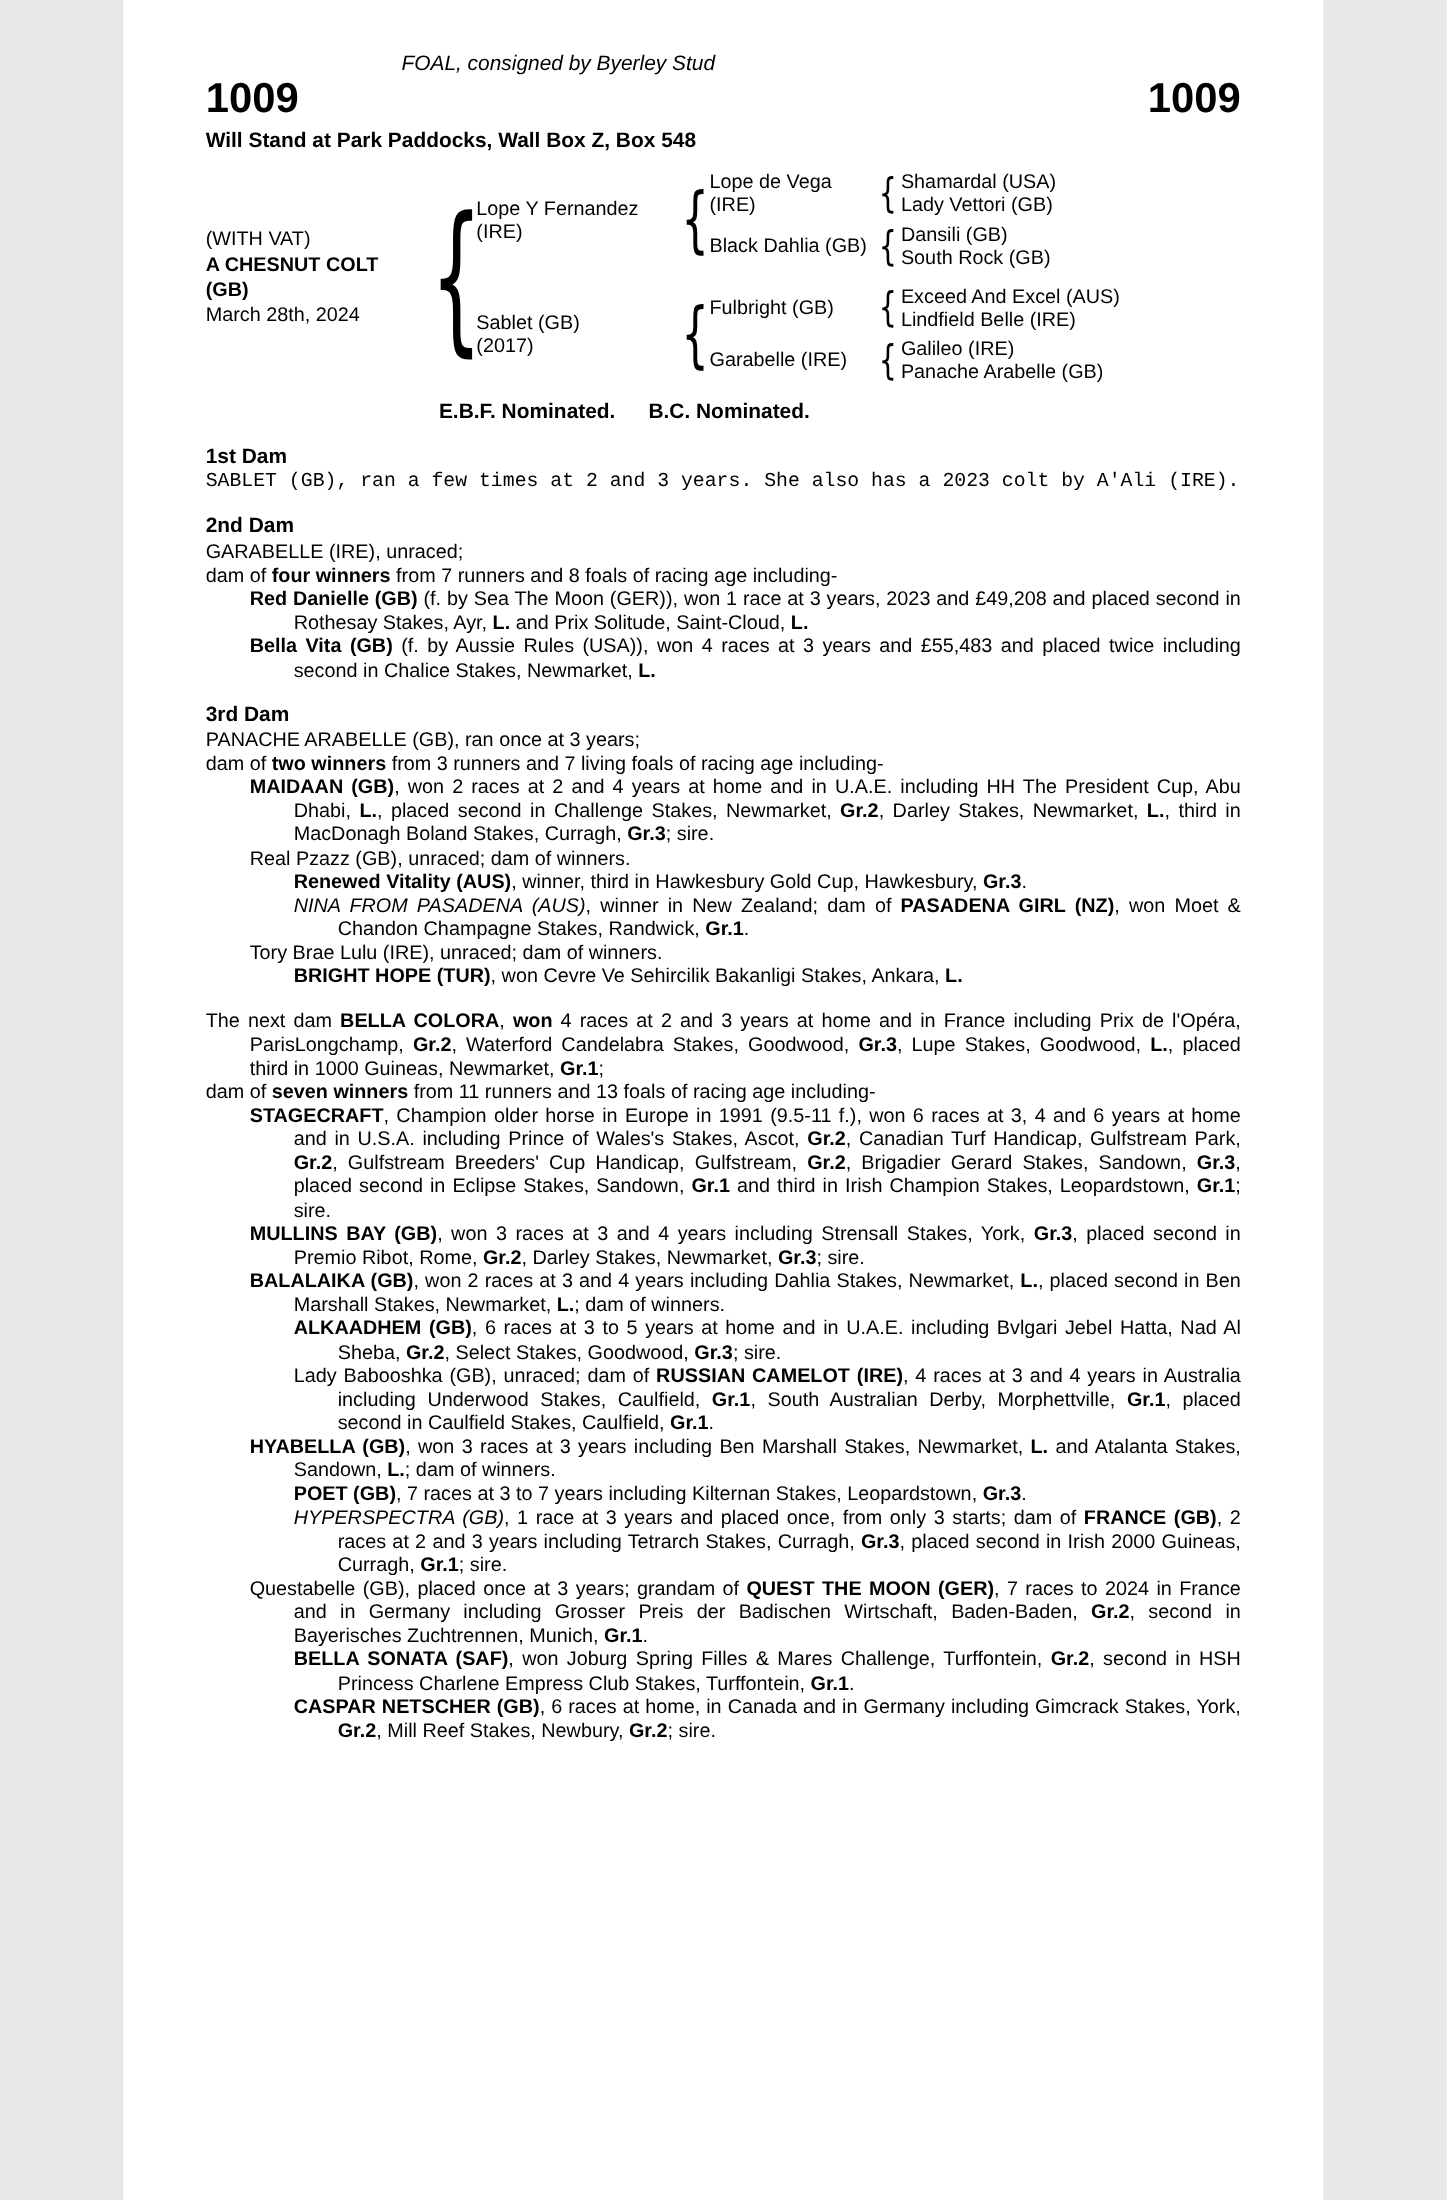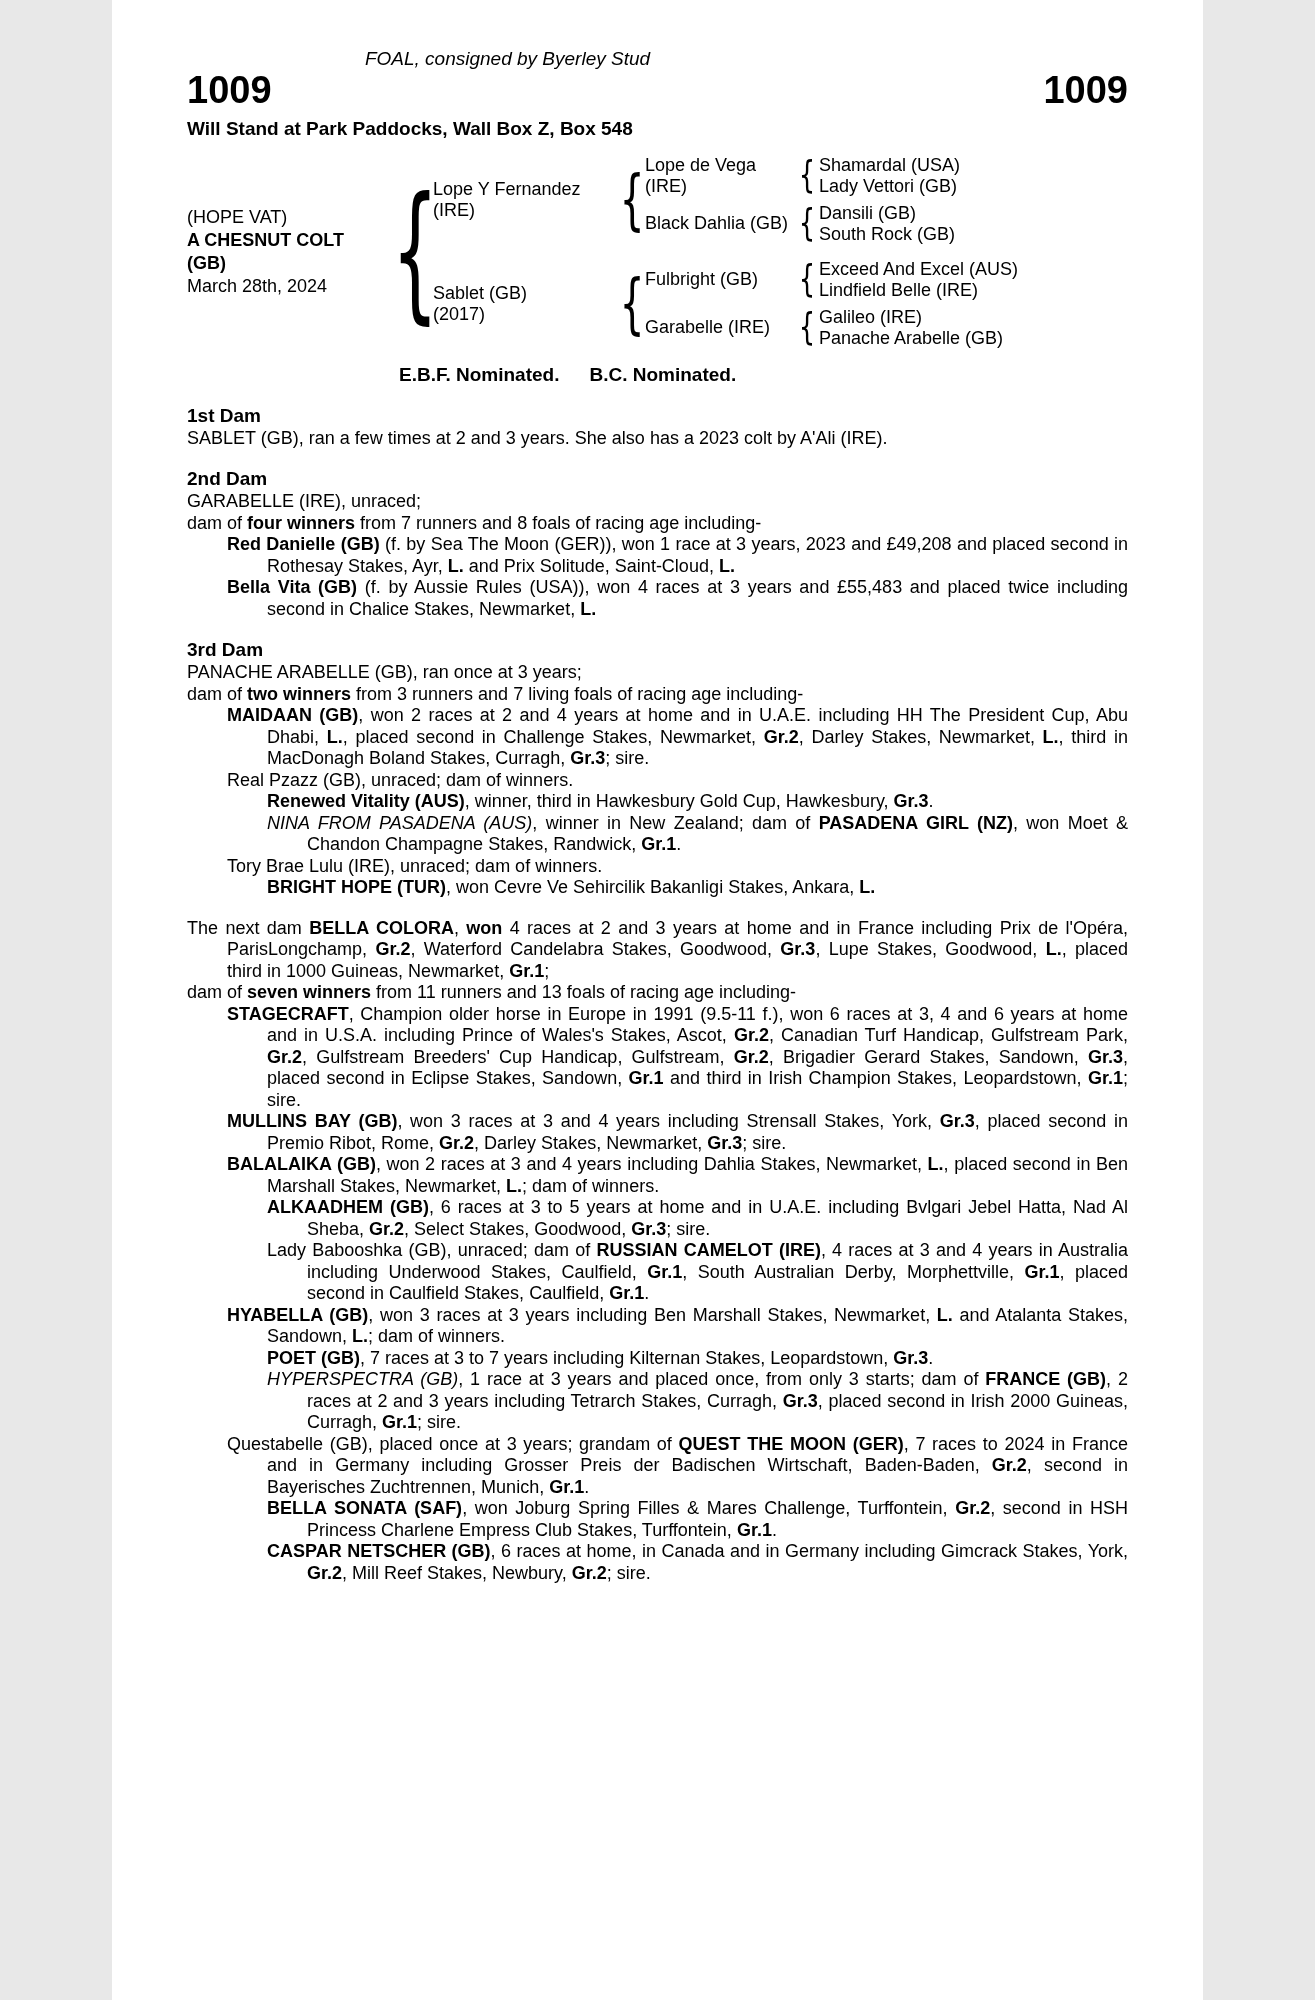--- a/index.html
+++ b/index.html
@@ -48,21 +48,21 @@
 
   <div class="lot-row">
     <span>1009</span>
     <span>1009</span>
   </div>
 
   <div class="stand">Will Stand at Park Paddocks, Wall Box Z, Box 548</div>
 
   <div class="ped">
     <div class="ped-info">
-      <div>(HOPE VAT)</div>
+      <div>(WITH VAT)</div>
       <div class="hname">
         <div>A CHESNUT COLT</div>
         <div>(GB)</div>
       </div>
       <div>March 28th, 2024</div>
     </div>
 
     <div class="brace brace-big">{</div>
 
     <div class="branches">
@@ -135,21 +135,21 @@
   </div>
 
   <div class="noms">
     <span>E.B.F. Nominated.</span>
     <span>B.C. Nominated.</span>
   </div>
 
   <main>
       <section class="dam-section">
         <h3 class="sec-heading">1st Dam</h3>
-        <p class="cat-par" style="padding-left: 0px; text-indent: 0px;"><span>SABLET (GB), ran a few times at 2 and 3 years. She also has a 2023 colt by A'Ali (IRE).</span></p>
+        <p class="cat-par" style="padding-left: 0px; text-indent: 0px; font-family: Liberation Mono, monospace;"><span>SABLET (GB), ran a few times at 2 and 3 years. She also has a 2023 colt by A'Ali (IRE).</span></p>
       </section>
       <section class="dam-section">
         <h3 class="sec-heading">2nd Dam</h3>
         <p class="cat-par" style="padding-left: 0px; text-indent: 0px;"><span>GARABELLE (IRE), unraced;</span></p>
         <p class="cat-par" style="padding-left: 0px; text-indent: 0px;"><span>dam of </span><span class="b">four winners</span><span> from 7 runners and 8 foals of racing age including-</span></p>
         <p class="cat-par" style="padding-left: 80px; text-indent: -40px;"><span class="b">Red Danielle (GB)</span><span> (f. by Sea The Moon (GER)), won 1 race at 3 years, 2023 and £49,208 and placed second in Rothesay Stakes, Ayr, </span><span class="b">L.</span><span> and Prix Solitude, Saint-Cloud, </span><span class="b">L.</span></p>
         <p class="cat-par" style="padding-left: 80px; text-indent: -40px;"><span class="b">Bella Vita (GB)</span><span> (f. by Aussie Rules (USA)), won 4 races at 3 years and £55,483 and placed twice including second in Chalice Stakes, Newmarket, </span><span class="b">L.</span></p>
       </section>
       <section class="dam-section">
         <h3 class="sec-heading">3rd Dam</h3>

